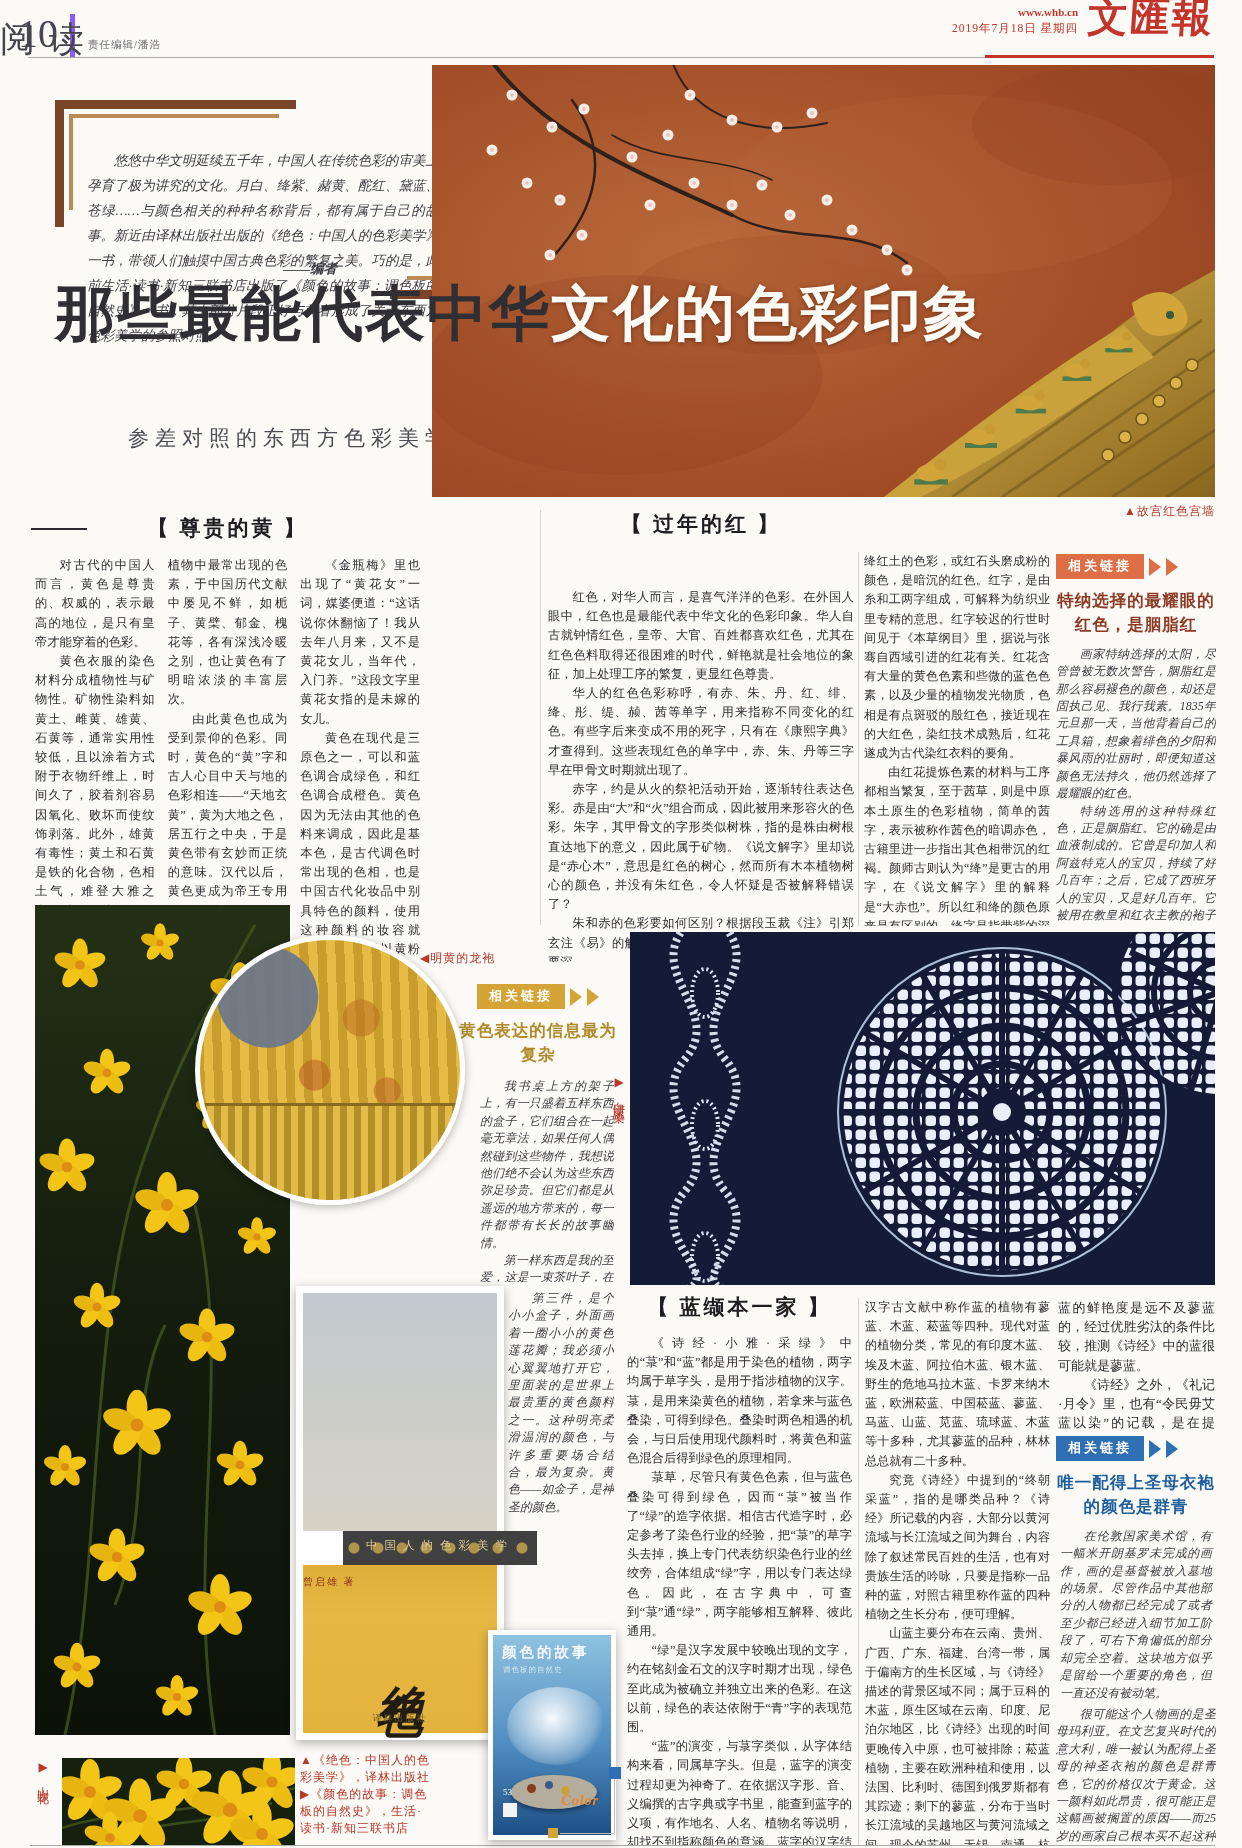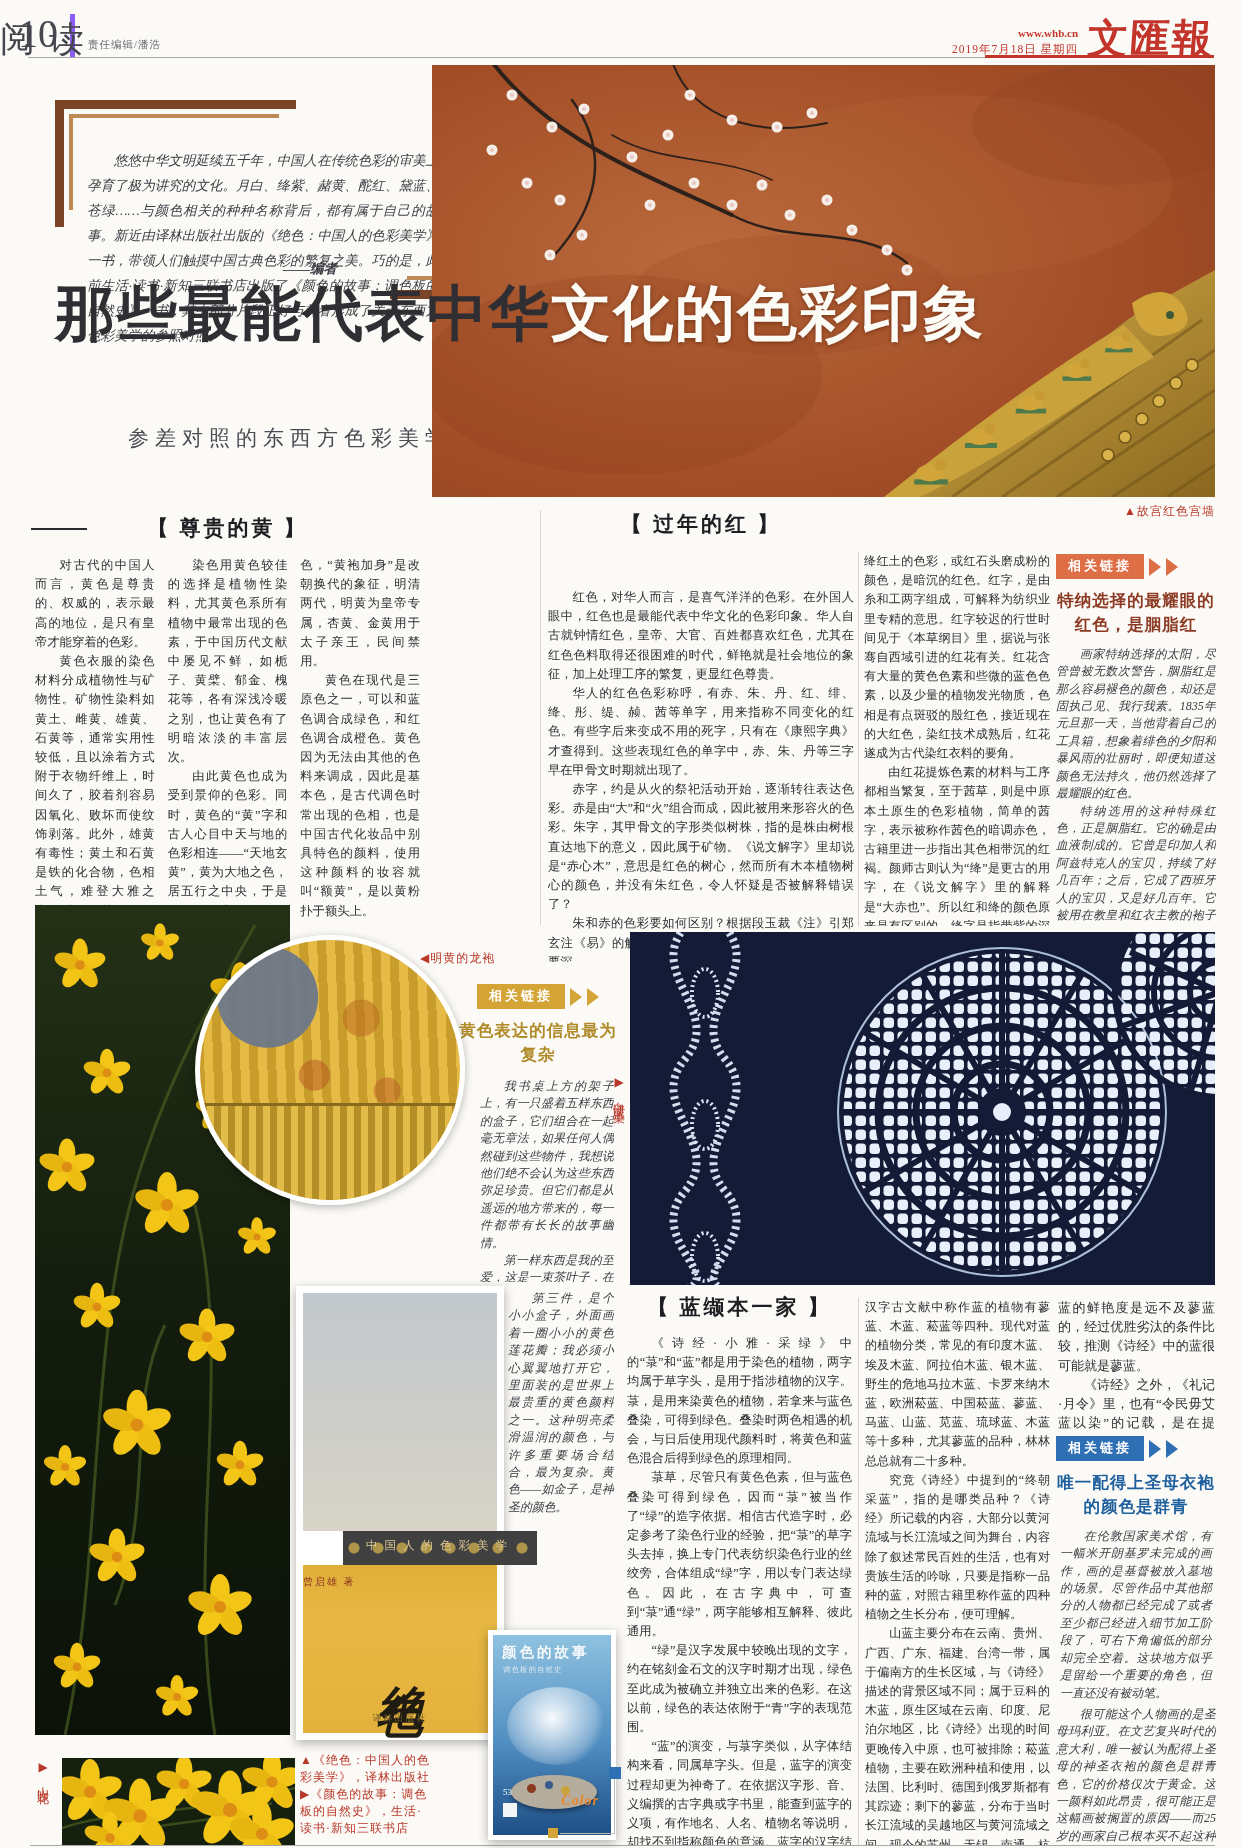--- a/index.html
+++ b/index.html
@@ -101,21 +101,21 @@
         <rect x="-15" y="6" width="32" height="5" fill="#4f7a4a"></rect>
         <ellipse cx="0" cy="0" rx="13" ry="8" fill="#d2a53b"></ellipse>
         <circle cx="10" cy="-8" r="5.5" fill="#c79a33"></circle>
       </g>
     </defs>
   </svg>
 
   <div class="abs pageno" style="left:18px;top:14px;height:44px;">10</div>
   <div class="abs dept" style="left:88px;top:38px;">责任编辑/潘浩</div>
   <div class="abs section-name" style="left:0;right:0;top:16px;">阅读</div>
-  <div class="abs masthead" style="right:28px;top:21px;margin-left:28px;">
+  <div class="abs masthead" style="right:28px;top:0;margin-left:28px;">
     <div class="mast-left">
       <div class="site">www.whb.cn</div>
       <div class="date">2019年7月18日 星期四</div>
     </div>
     <div class="brand">文匯報</div>
   </div>
   <div class="abs hairline" style="left:28px;width:1186px;top:57px;height:1px;"></div>
   <div class="abs" style="left:985px;width:229px;top:55px;height:3px;background:#c3342b;"></div>
 
   <div class="abs" style="left:55px;top:92px;width:406px;height:212px;">
@@ -216,20 +216,21 @@
 
   <div class="abs" style="left:35px;top:514px;width:385px;">
     <div class="abs" style="left:-4px;top:14px;width:56px;height:2px;background:#2a2a2e;"></div>
     <div class="sec-head">【 尊贵的黄 】</div>
   </div>
   <div class="abs cols" style="left:35px;top:556px;width:385px;height:536px;">
     <p>对古代的中国人而言，黄色是尊贵的、权威的，表示最高的地位，是只有皇帝才能穿着的色彩。</p>
     <p>黄色衣服的染色材料分成植物性与矿物性。矿物性染料如黄土、雌黄、雄黄、石黄等，通常实用性较低，且以涂着方式附于衣物纤维上，时间久了，胶着剂容易因氧化、败坏而使纹饰剥落。此外，雄黄有毒性；黄土和石黄是铁的化合物，色相土气，难登大雅之堂，矿物性染料于是逐渐退出衣物染色的行列。</p>
     <p>染色用黄色较佳的选择是植物性染料，尤其黄色系所有植物中最常出现的色素，于中国历代文献中屡见不鲜，如栀子、黄檗、郁金、槐花等，各有深浅冷暖之别，也让黄色有了明暗浓淡的丰富层次。</p>
     <p>由此黄色也成为受到景仰的色彩。同时，黄色的“黄”字和古人心目中天与地的色彩相连——“天地玄黄”，黄为大地之色，居五行之中央，于是黄色带有玄妙而正统的意味。汉代以后，黄色更成为帝王专用色，“黄袍加身”是改朝换代的象征，明清两代，明黄为皇帝专属，杏黄、金黄用于太子亲王，民间禁用。</p>
+    <p>《金瓶梅》里也出现了“黄花女”一词，媒婆便道：“这话说你休翻恼了！我从去年八月来，又不是黄花女儿，当年代，入门养。”这段文字里黄花女指的是未嫁的女儿。</p>
     <p>黄色在现代是三原色之一，可以和蓝色调合成绿色，和红色调合成橙色。黄色因为无法由其他的色料来调成，因此是基本色，是古代调色时常出现的色相，也是中国古代化妆品中别具特色的颜料，使用这种颜料的妆容就叫“额黄”，是以黄粉扑于额头上。</p>
   </div>
 
   <div class="abs rule-v" style="left:540px;top:510px;height:415px;"></div>
   <div class="abs sec-head" style="left:548px;top:510px;width:306px;">【 过年的红 】</div>
   <div class="abs col" style="left:548px;top:552px;width:306px;height:374px;margin-top:36px;">
     <p>红色，对华人而言，是喜气洋洋的色彩。在外国人眼中，红色也是最能代表中华文化的色彩印象。华人自古就钟情红色，皇帝、大官、百姓都喜欢红色，尤其在红色色料取得还很困难的时代，鲜艳就是社会地位的象征，加上处理工序的繁复，更显红色尊贵。</p>
     <p>华人的红色色彩称呼，有赤、朱、丹、红、绯、绛、彤、缇、赪、茜等单字，用来指称不同变化的红色。有些字后来变成不用的死字，只有在《康熙字典》才查得到。这些表现红色的单字中，赤、朱、丹等三字早在甲骨文时期就出现了。</p>
     <p>赤字，约是从火的祭祀活动开始，逐渐转往表达色彩。赤是由“大”和“火”组合而成，因此被用来形容火的色彩。朱字，其甲骨文的字形类似树株，指的是株由树根直达地下的意义，因此属于矿物。《说文解字》里却说是“赤心木”，意思是红色的树心，然而所有木本植物树心的颜色，并没有朱红色，令人怀疑是否被解释错误了？</p>
     <p>朱和赤的色彩要如何区别？根据段玉裁《注》引郑玄注《易》的解释，“朱深于赤”，意即朱比赤的颜色还要深。</p>

